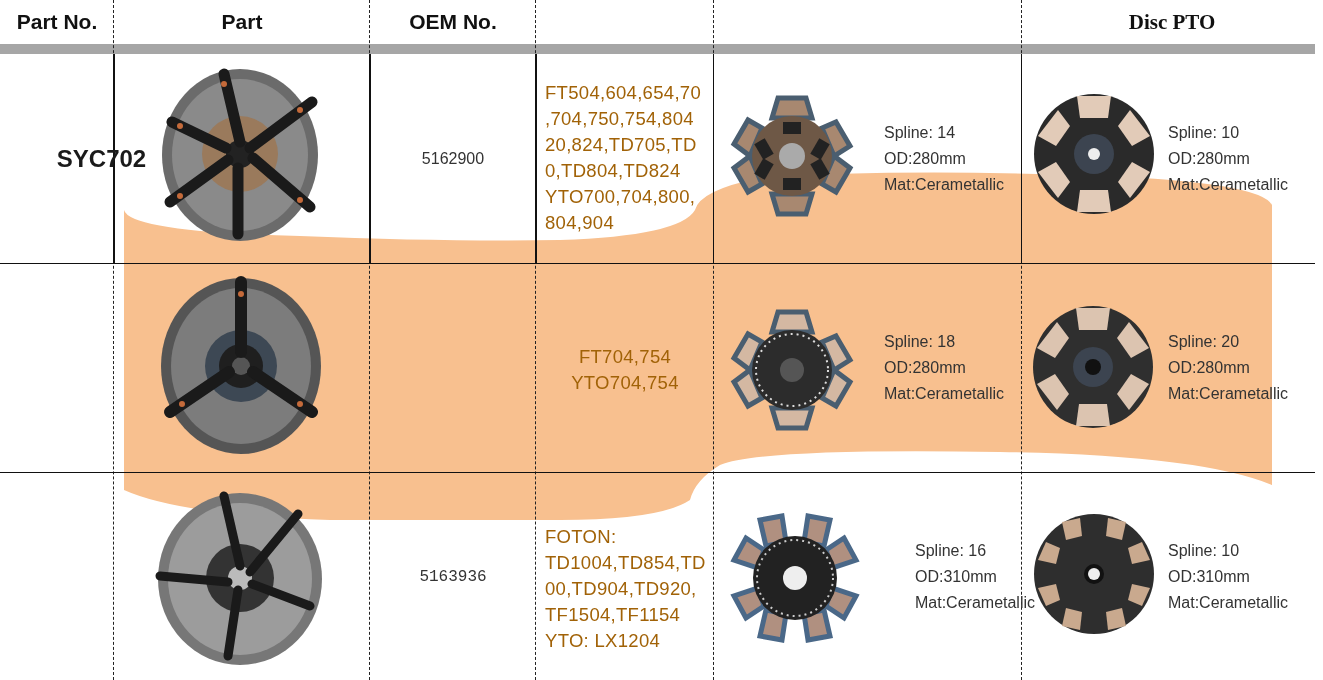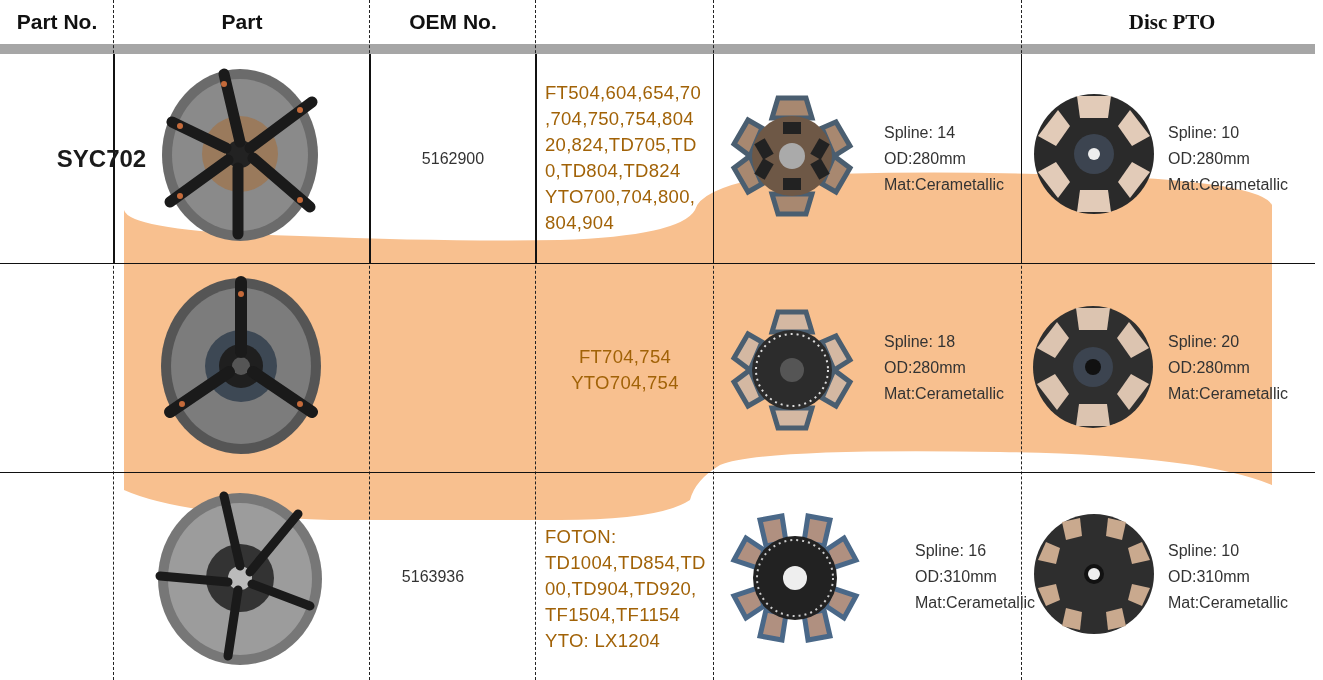--- a/index.html
+++ b/index.html
@@ -191,21 +191,21 @@
     <circle cx="92" cy="92" r="34" fill="#333"></circle>
     <circle cx="92" cy="92" r="12" fill="#bbb"></circle>
     <g stroke="#1a1a1a" stroke-width="9" stroke-linecap="round">
       <line x1="92" y1="80" x2="76" y2="10"></line>
         <line x1="102" y1="86" x2="150" y2="28"></line>
       <line x1="104" y1="98" x2="162" y2="120"></line>
         <line x1="90" y1="104" x2="80" y2="170"></line>
       <line x1="80" y1="96" x2="12" y2="90"></line>
     </g>
   </svg>
-  <div class="cell oem" style="left:350px;top:473px;width:166px;height:207px;">5163936</div>
+  <div class="cell oem" style="left:370px;top:473px;width:166px;height:207px;font-family:Liberation Mono, monospace;">5163936</div>
   <div class="cell fit" style="left:545px;top:512px;width:168px;height:134px;align-items:flex-start;margin-top:12px;">FOTON:
 TD1004,TD854,TD
 00,TD904,TD920,
 TF1504,TF1154
 YTO: LX1204</div>
   <svg class="img" style="left:730px;top:512px;" width="130" height="132" viewBox="0 0 130 132">
     <g fill="#b09080" stroke="#4a6888" stroke-width="5">
       <path d="M30,8 L52,4 L56,30 L36,34 Z"></path>
         <path d="M78,4 L100,8 L94,34 L74,30 Z"></path>
       <path d="M114,26 L126,48 L102,56 L96,38 Z"></path>

